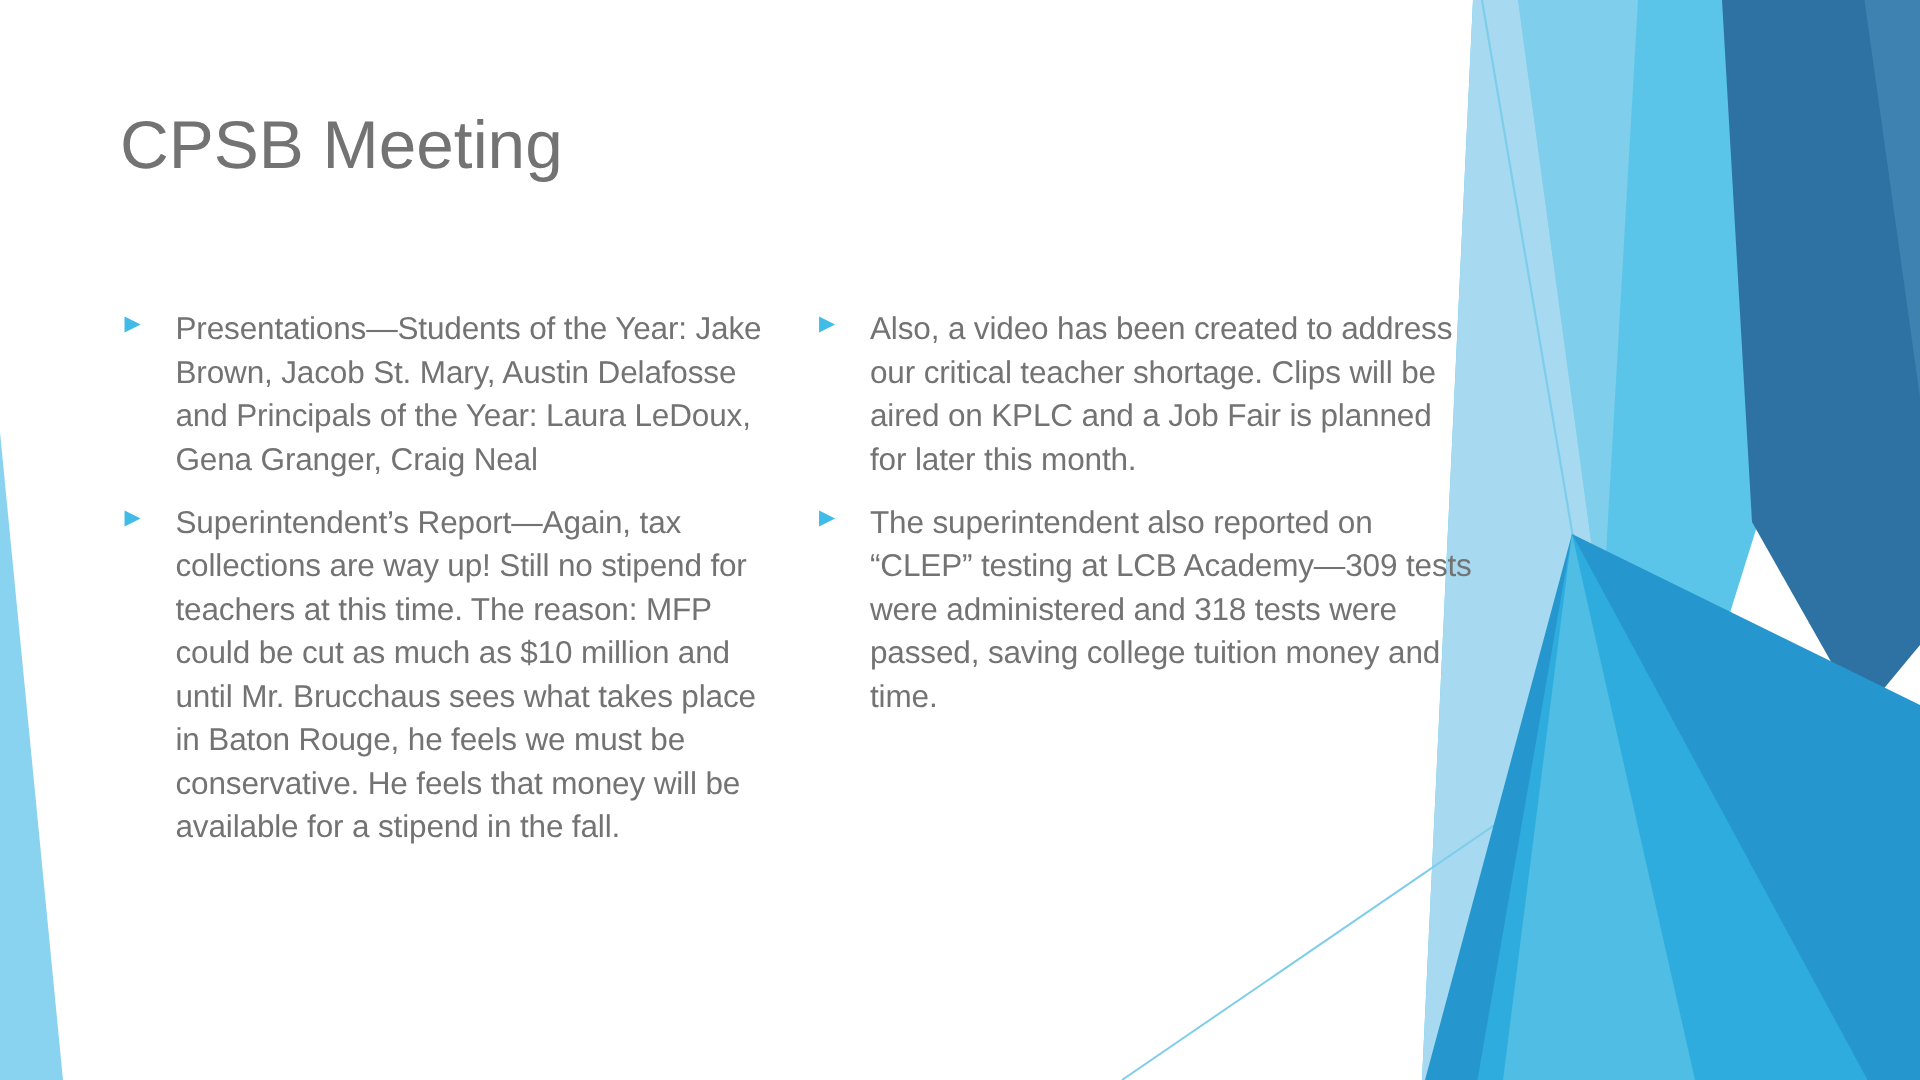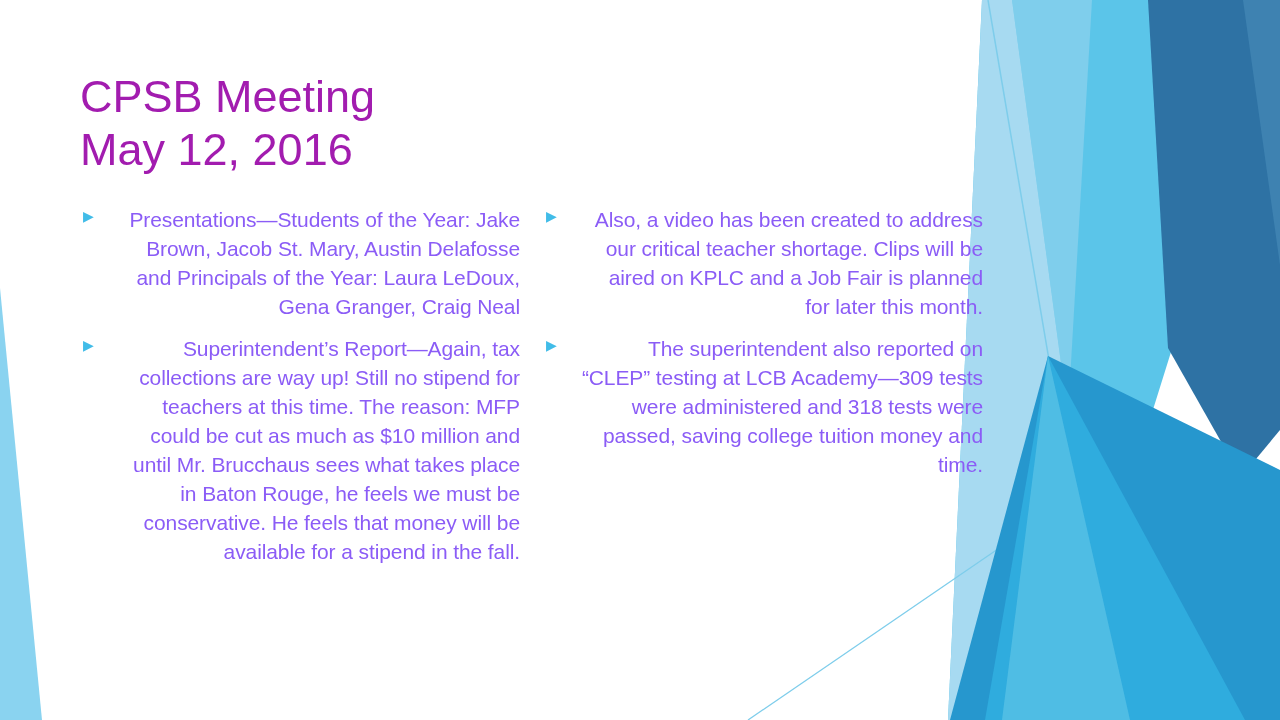--- a/index.html
+++ b/index.html
@@ -20,26 +20,27 @@
     top: 0;
     left: 0;
     width: 1280px;
     height: 720px;
     pointer-events: none;
   }
   .title {
     position: absolute;
     left: 80px;
     top: 70px;
-    color: #a21caf;
+    color: #737373;
     font-size: 45px;
     line-height: 53px;
     font-weight: 400;
     letter-spacing: 0px;
     white-space: nowrap;
+    text-align: center;
   }
   .content {
     position: absolute;
     top: 205px;
     left: 83px;
     width: 905px;
     display: flex;
   }
   .col {
     width: 437px;
@@ -61,23 +62,22 @@
     padding-top: 4px;
     font-size: 14px;
     color: #41BCE8;
     font-family: "DejaVu Sans", sans-serif;
     line-height: 1;
   }
   .bullet p {
     margin: 0;
     font-size: 21px;
     line-height: 29px;
-    color: #8b5cf6;
+    color: #737373;
     letter-spacing: -0.1px;
-    text-align: right;
   }
 </style>
 </head>
 <body>
 
 <div class="slide">
 
   <svg class="decor" width="1280" height="720" viewBox="0 0 1280 720" xmlns="http://www.w3.org/2000/svg">
 
     <polygon points="982,0 1155,0 1171,352 1056,720 948,720" fill="#5BC5E9"></polygon>
@@ -98,21 +98,20 @@
 
     <polygon points="1048,356 1245,720 985,720" fill="#2FACDE"></polygon>
 
     <polygon points="1048,356 1130,720 1002,720" fill="#55BFE5" opacity="0.85"></polygon>
 
     <polygon points="0,288 42,720 0,720" fill="#8AD3F0"></polygon>
   </svg>
 
   <div class="title">
     <div>CPSB Meeting</div>
-    <div>May 12, 2016</div>
   </div>
 
   <div class="content">
 
     <div class="col">
       <div class="bullet">
         <span class="marker">▶</span>
         <p>Presentations—Students of the Year: Jake Brown, Jacob St. Mary, Austin Delafosse and Principals of the Year: Laura LeDoux, Gena Granger, Craig Neal</p>
       </div>
       <div class="bullet">

